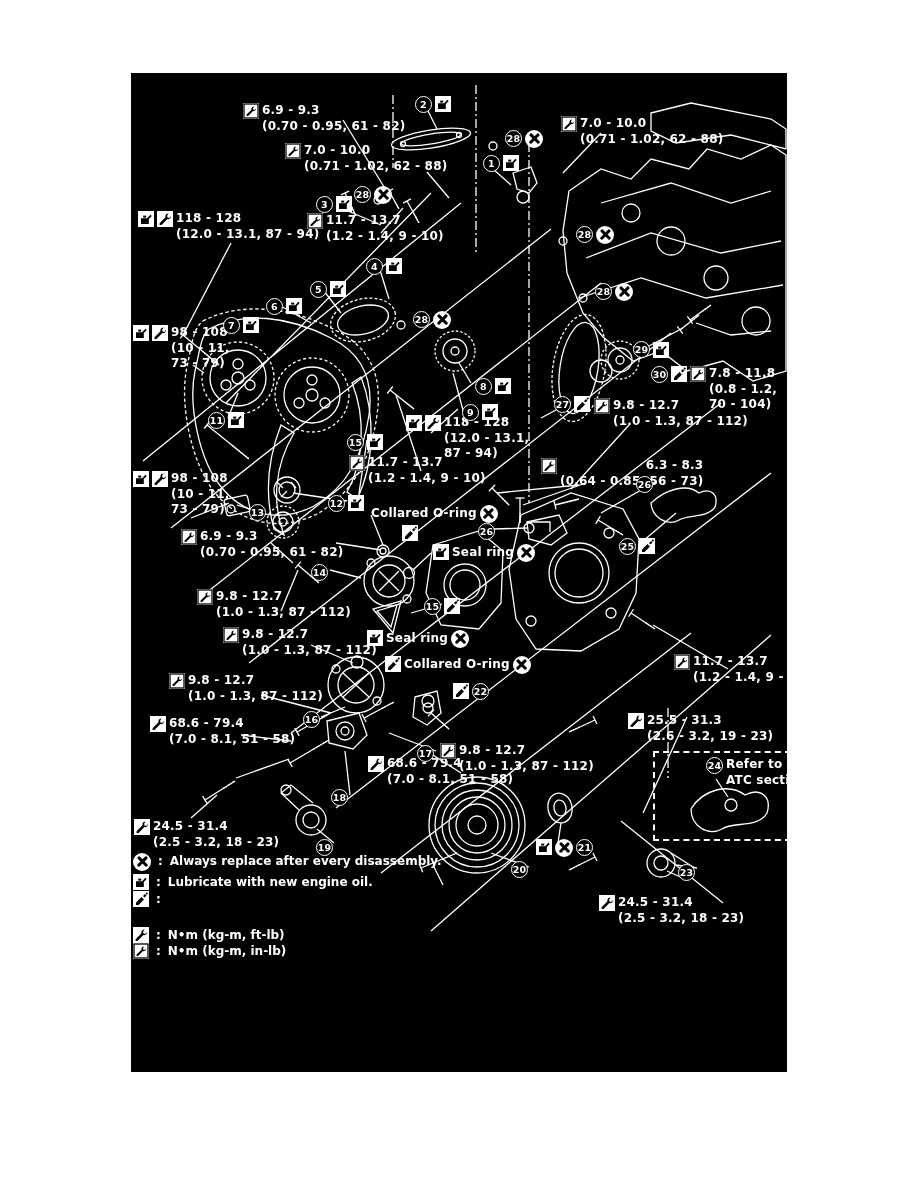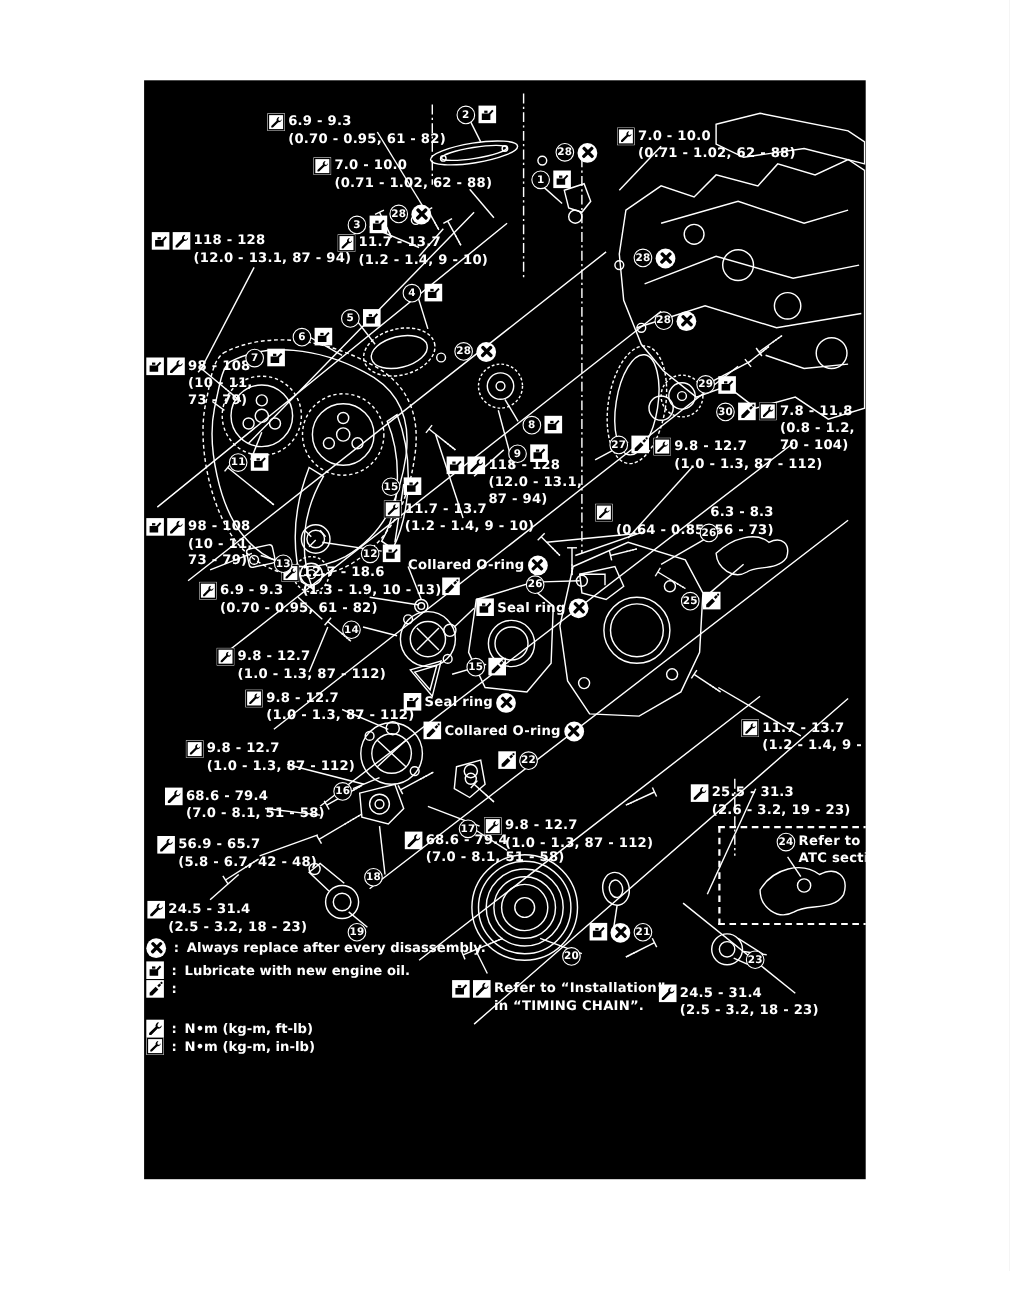--- a/index.html
+++ b/index.html
@@ -457,32 +457,20 @@
           <rect x="1" y="1" width="14" height="14" fill="none" stroke="#000" stroke-width="1.3"></rect>
           <path fill="#000" d="M11 3.4a2.6 2.6 0 0 0-2.5 3.3L3.6 11.6V13h1.5l4.9-4.9a2.6 2.6 0 0 0 3.1-2.6L11.7 6.9l-1.4-.3-.3-1.4z"></path>
         </svg>
       </span>
       <span class="lines">
         <span>7.8 - 11.8</span>
         <span>(0.8 - 1.2,</span>
         <span>70 - 104)</span>
       </span>
     </div>
-    <div class="lbl" style="left: 125px; top: 440px;">
-      <span class="ibox">
-        <svg width="16" height="16" viewBox="0 0 16 16">
-          <rect x="1" y="1" width="14" height="14" fill="none" stroke="#000" stroke-width="1.3"></rect>
-          <path fill="#000" d="M11 3.4a2.6 2.6 0 0 0-2.5 3.3L3.6 11.6V13h1.5l4.9-4.9a2.6 2.6 0 0 0 3.1-2.6L11.7 6.9l-1.4-.3-.3-1.4z"></path>
-        </svg>
-      </span>
-      <span class="lines">
-        <span>12.7 - 18.6</span>
-        <span>(1.3 - 1.9, 10 - 13)</span>
-      </span>
-    </div>
     <div class="lbl" style="left: 50px; top: 456px;">
       <span class="ibox">
         <svg width="16" height="16" viewBox="0 0 16 16">
           <rect x="1" y="1" width="14" height="14" fill="none" stroke="#000" stroke-width="1.3"></rect>
           <path fill="#000" d="M11 3.4a2.6 2.6 0 0 0-2.5 3.3L3.6 11.6V13h1.5l4.9-4.9a2.6 2.6 0 0 0 3.1-2.6L11.7 6.9l-1.4-.3-.3-1.4z"></path>
         </svg>
       </span>
       <span class="lines">
         <span>6.9 - 9.3</span>
         <span>(0.70 - 0.95, 61 - 82)</span>
@@ -538,31 +526,20 @@
     </div>
     <div class="lbl" style="left: 19px; top: 643px;">
       <span class="ibox">
         <svg width="16" height="16" viewBox="0 0 16 16">
           <path fill="#000" d="M11.5 2.4a3.1 3.1 0 0 0-3 3.9L2.6 12.2V14h1.9l5.9-5.9a3.1 3.1 0 0 0 3.7-3.1L12.2 6.9l-1.7-.4-.4-1.7z"></path>
         </svg>
       </span>
       <span class="lines">
         <span>68.6 - 79.4</span>
         <span>(7.0 - 8.1, 51 - 58)</span>
-      </span>
-    </div>
-    <div class="lbl" style="left: 12px; top: 687px;">
-      <span class="ibox">
-        <svg width="16" height="16" viewBox="0 0 16 16">
-          <path fill="#000" d="M11.5 2.4a3.1 3.1 0 0 0-3 3.9L2.6 12.2V14h1.9l5.9-5.9a3.1 3.1 0 0 0 3.7-3.1L12.2 6.9l-1.7-.4-.4-1.7z"></path>
-        </svg>
-      </span>
-      <span class="lines">
-        <span>56.9 - 65.7</span>
-        <span>(5.8 - 6.7, 42 - 48)</span>
       </span>
     </div>
     <div class="lbl" style="left: 237px; top: 683px;">
       <span class="ibox">
         <svg width="16" height="16" viewBox="0 0 16 16">
           <path fill="#000" d="M11.5 2.4a3.1 3.1 0 0 0-3 3.9L2.6 12.2V14h1.9l5.9-5.9a3.1 3.1 0 0 0 3.7-3.1L12.2 6.9l-1.7-.4-.4-1.7z"></path>
         </svg>
       </span>
       <span class="lines">
         <span>68.6 - 79.4</span>
@@ -920,39 +897,20 @@
       <span class="xcir"></span>
     </div>
     <div class="atc" style="left: 522px; top: 678px; width: 134px; height: 86px;"></div>
     <div class="lbl" style="left: 575px; top: 684px;">
       <span class="badge">24</span>
       <span class="lines">
         <span>Refer to</span>
         <span>ATC section.</span>
       </span>
     </div>
-    <div class="lbl" style="left: 280px; top: 818px;">
-      <span class="ibox">
-        <svg width="16" height="16" viewBox="0 0 16 16">
-          <g fill="#000">
-            <path d="M3 7.2h6.2l3.2-3.4 1.3 1.2-2.9 3V13H3z"></path>
-            <rect x="5.2" y="4.6" width="3" height="2"></rect>
-          </g>
-        </svg>
-      </span>
-      <span class="ibox">
-        <svg width="16" height="16" viewBox="0 0 16 16">
-          <path fill="#000" d="M11.5 2.4a3.1 3.1 0 0 0-3 3.9L2.6 12.2V14h1.9l5.9-5.9a3.1 3.1 0 0 0 3.7-3.1L12.2 6.9l-1.7-.4-.4-1.7z"></path>
-        </svg>
-      </span>
-      <span class="lines">
-        <span>Refer to “Installation”</span>
-        <span>in “TIMING CHAIN”.</span>
-      </span>
-    </div>
     <div class="legend-row" style="left: 2px; top: 780px; position: absolute;">
       <span class="xcir"></span>
       <span class="sep">:</span>
       <span class="pre-line">Always replace after every disassembly.</span>
     </div>
     <div class="legend-row" style="left: 2px; top: 801px; position: absolute;">
       <span class="ibox">
         <svg width="16" height="16" viewBox="0 0 16 16">
           <g fill="#000">
             <path d="M3 7.2h6.2l3.2-3.4 1.3 1.2-2.9 3V13H3z"></path>

